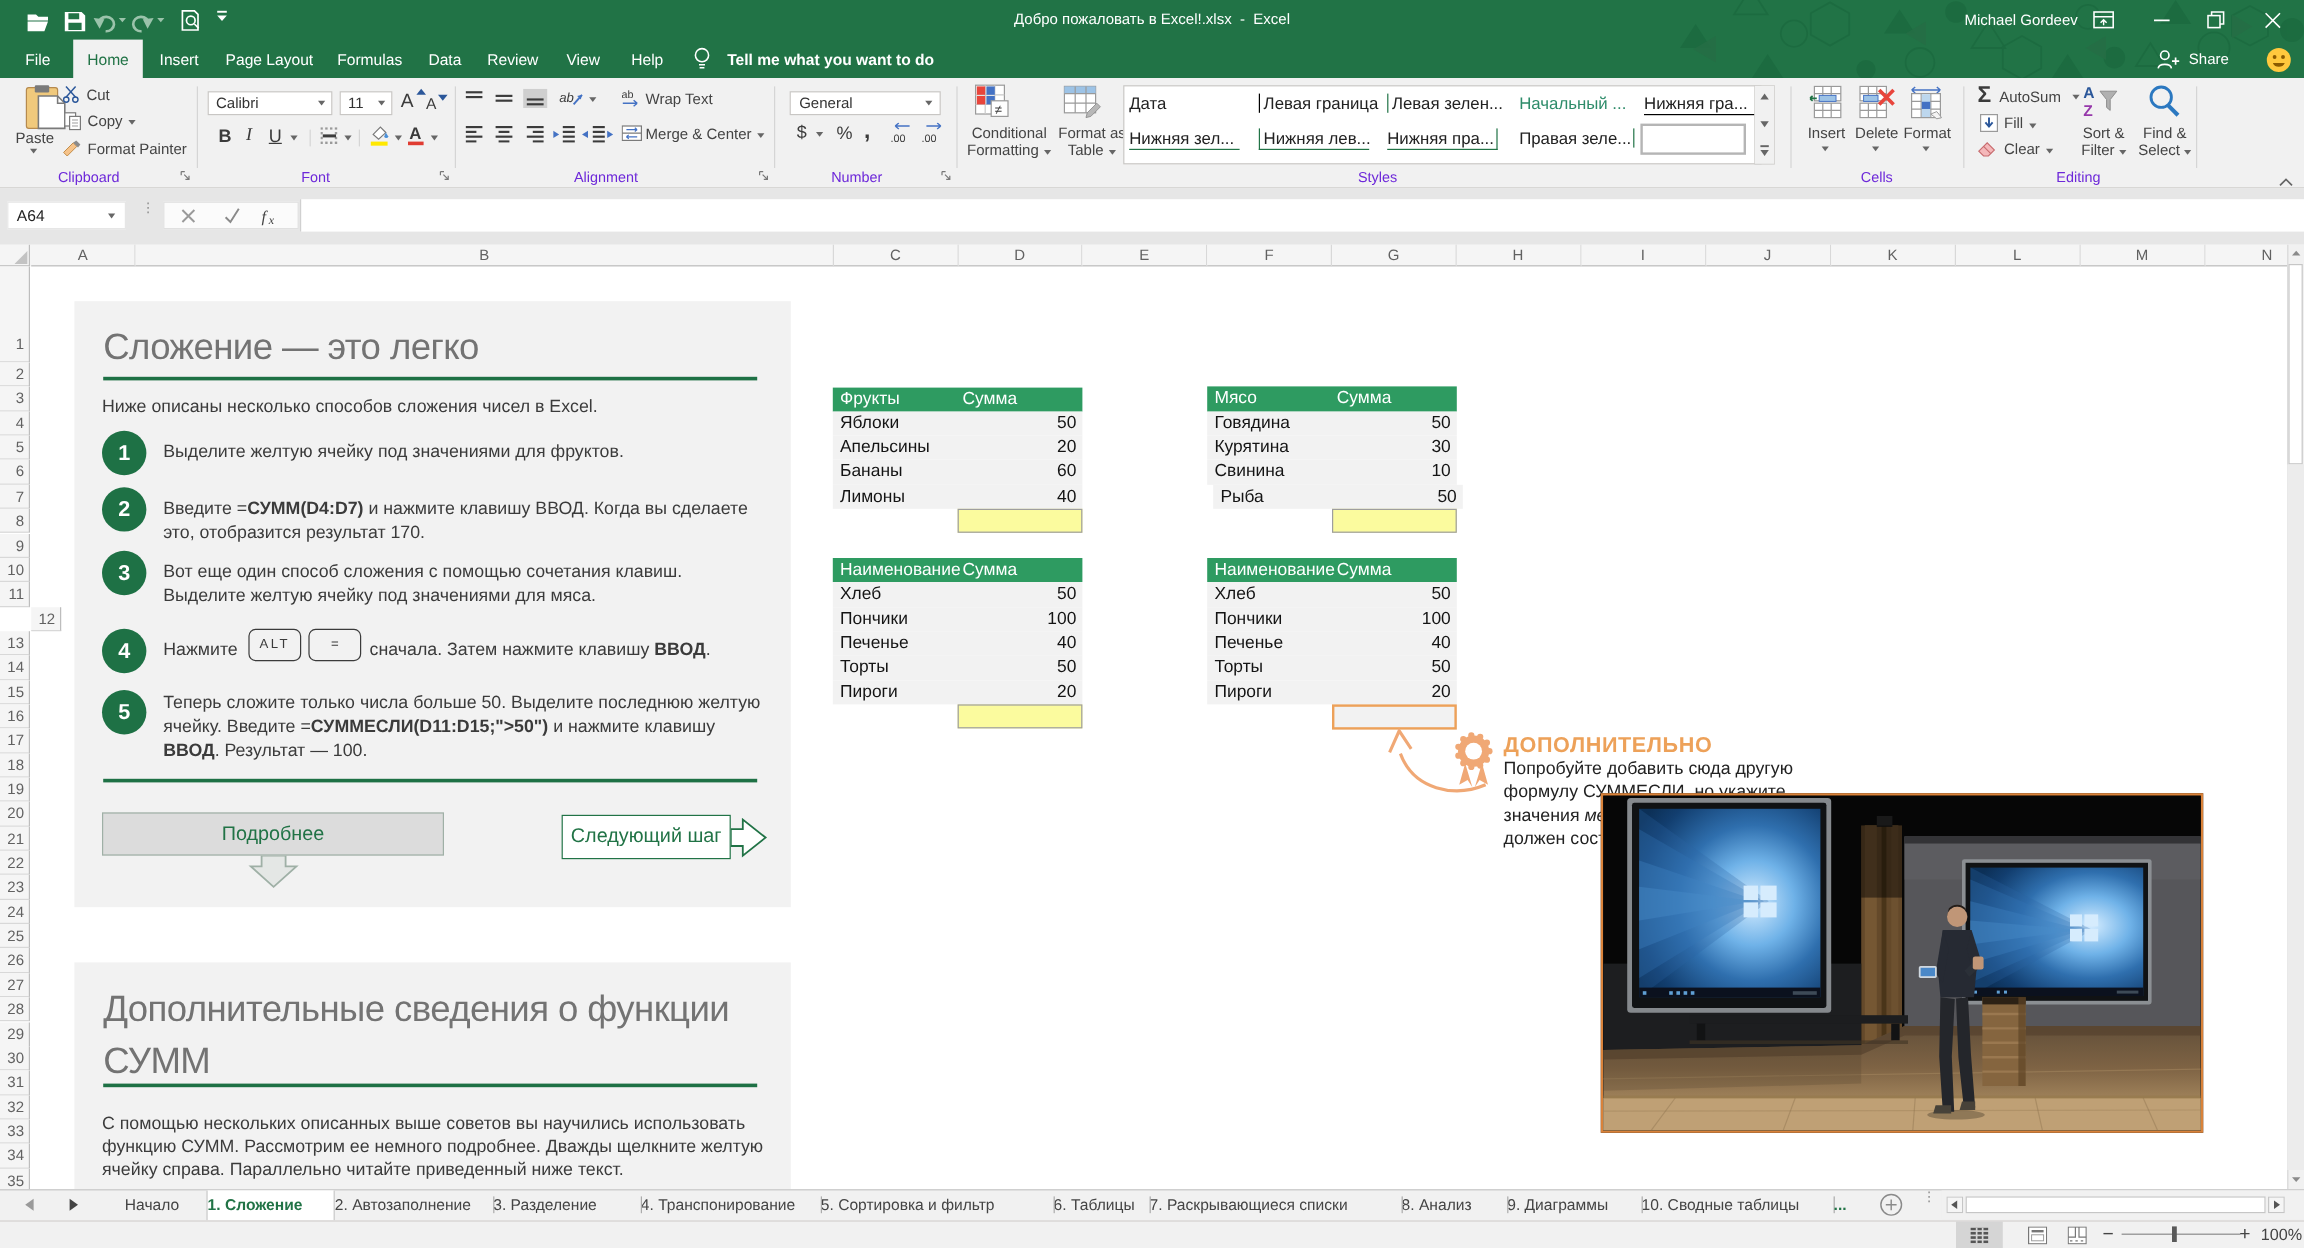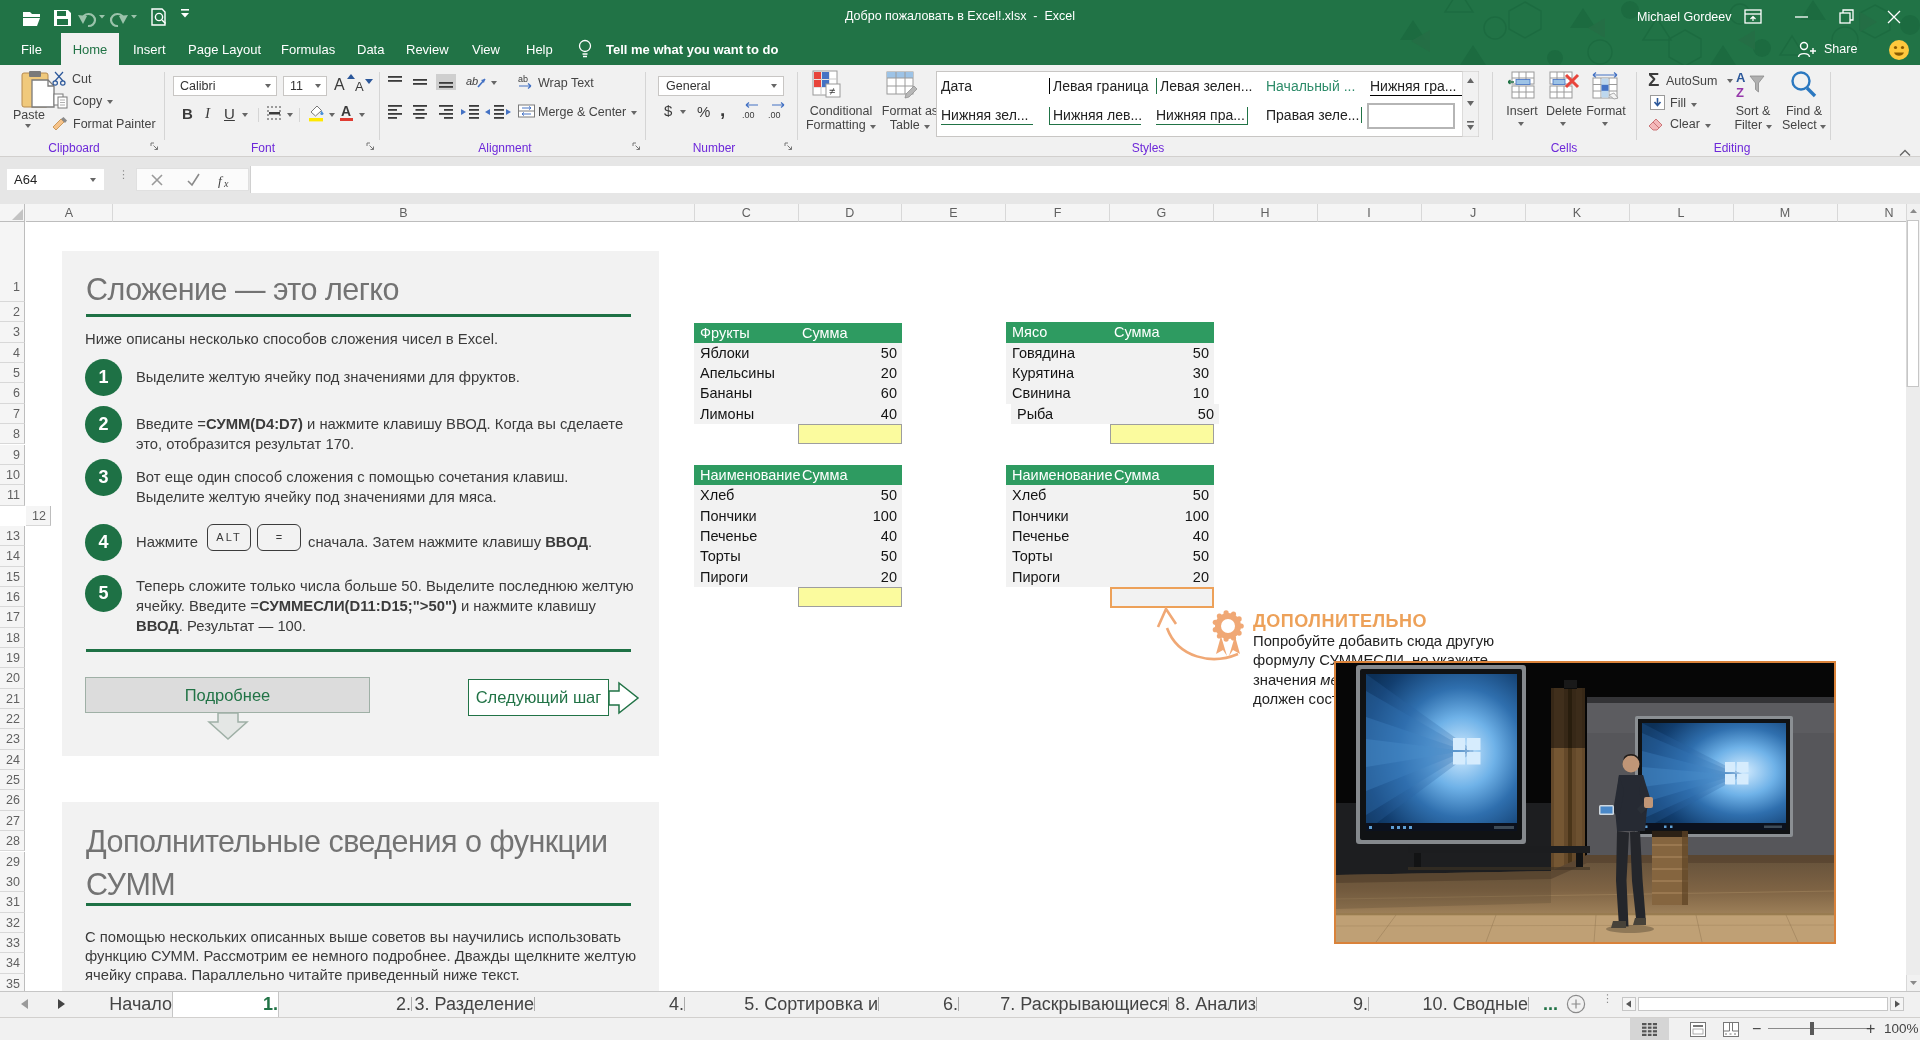--- a/index.html
+++ b/index.html
@@ -31,21 +31,21 @@
   .grule{position:absolute;left:86px;width:545px;height:3px;background:#1e7145;}
   .body{font-size:14.8px;color:#3b3b3b;line-height:20px;}
   .stepc{position:absolute;width:37px;height:37px;border-radius:50%;background:#1e7145;color:#fff;font-size:18px;font-weight:bold;text-align:center;line-height:37px;left:85px;}
   .steptxt{position:absolute;left:136px;font-size:14.8px;color:#3b3b3b;line-height:20px;}
   .key{display:inline-block;border:1.5px solid #3b3b3b;border-radius:6px;background:#f2f2f2;font-size:11px;letter-spacing:2px;color:#3b3b3b;text-align:center;}
   
   .thead{position:absolute;height:20.35px;background:#2e9b61;color:#fff;font-size:14.5px;line-height:20px;white-space:nowrap;}
   .tcell{position:absolute;height:20.35px;background:#f2f2f2;font-size:14.5px;color:#141414;line-height:20px;white-space:nowrap;}
   
   #tabbar{left:0;top:991px;width:1920px;height:26px;background:#f1f1f1;border-top:1px solid #c6c6c6;}
-  .stab{position:absolute;top:992px;height:25px;font-size:18px;color:#444;text-align:right;line-height:24px;}
+  .stab{position:absolute;top:992px;height:25px;font-size:13px;color:#444;text-align:left;line-height:24px;}
   .tsep{position:absolute;top:997px;height:14px;width:1px;background:#ababab;}
   
   #statusbar{left:0;top:1017px;width:1920px;height:23px;background:#f1f1f1;border-top:1px solid #d2d0ce;}
 </style>
 </head>
 <body>
 <div id="app">
 
 <div class="abs" id="titlebar"></div>
 

